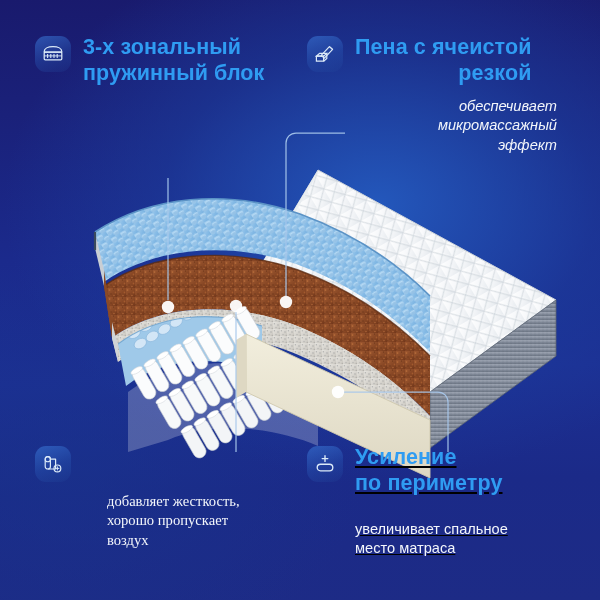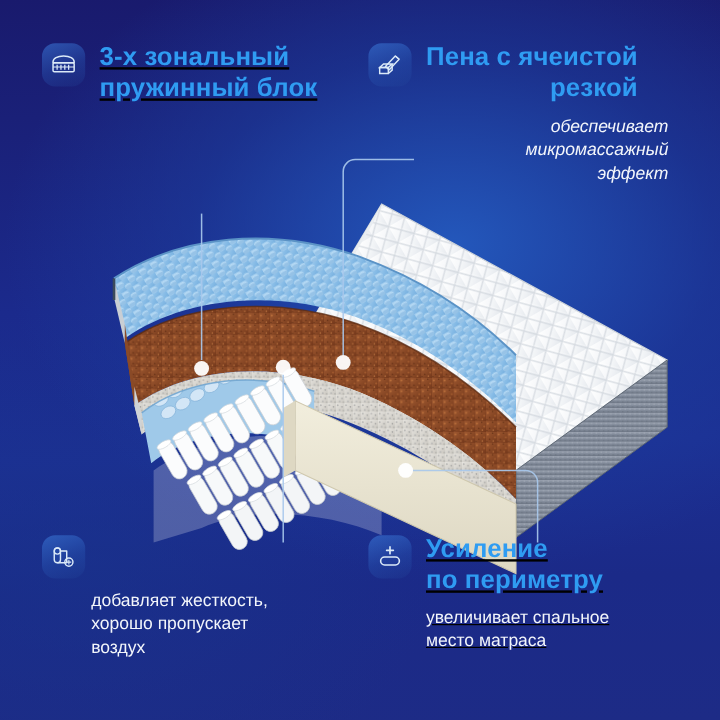--- a/index.html
+++ b/index.html
@@ -28,28 +28,28 @@
   .badge svg{position:absolute;left:50%;top:50%;transform:translate(-50%,-50%);display:block;}
   .title{
     color:#2f9cf2;font-size:21.5px;line-height:25.5px;font-weight:700;
     letter-spacing:.1px;white-space:pre-line;margin-top:-1px;
   }
   .desc{
     color:#f3f6fb;font-size:14.6px;line-height:19.4px;font-weight:400;
     white-space:pre-line;
   }
 
-  #f-spring{left:35px;top:36px;width:250px;text-decoration:underline;}
+  #f-spring{left:35px;top:36px;width:250px;}
   #f-spring .desc{margin:11px 0 0 48px;}
   #f-foam{left:307px;top:36px;width:250px;text-align:right;}
   #f-foam .desc{margin:11px 0 0 20px;font-style:italic;}
   #f-coir{left:35px;top:446px;width:260px;}
-  #f-coir .desc{margin:10px 0 0 41px;}
+  #f-coir .desc{margin:10px 0 0 72px;font-family:Liberation Serif, serif;}
   #f-perim{left:307px;top:446px;width:260px;text-decoration:underline;}
-  #f-perim .desc{margin:10px 0 0 48px;}
+  #f-perim .desc{margin:24px 0 0 48px;}
 
   
   #leaders{position:absolute;left:0;top:0;width:600px;height:600px;pointer-events:none;}
 
   
   #mattress{position:absolute;left:0;top:0;width:600px;height:600px;}
 </style>
 </head>
 <body>
 

